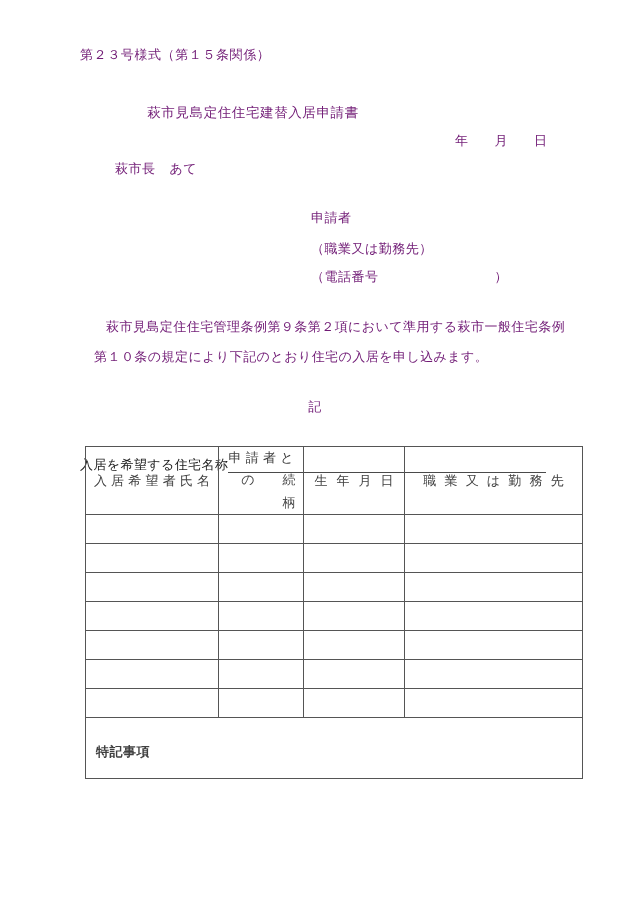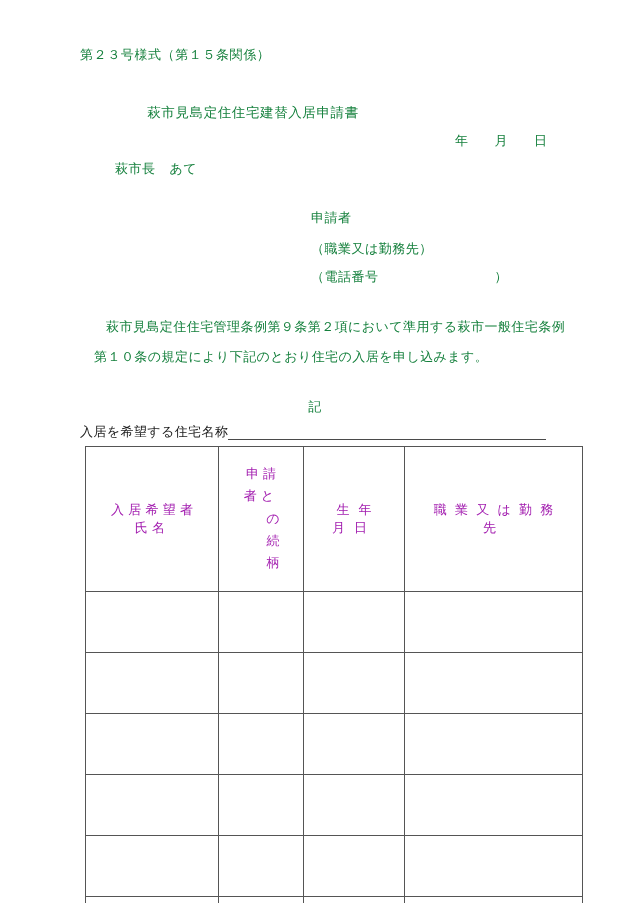--- a/index.html
+++ b/index.html
@@ -18,21 +18,21 @@
     height: 903px;
     background: #ffffff;
     overflow: hidden;
   }
   
   .ln {
     position: absolute;
     white-space: pre;
     font-size: 13px;
     line-height: 1;
-    color: #15803d;
+    color: #701a75;
   }
   .form-no {
     left: 80px;
     top: 48px;
     letter-spacing: 0.6px;
   }
   .doc-title {
     left: 0;
     top: 106px;
     width: 506px;
@@ -98,20 +98,21 @@
     width: 466px;
     display: flex;
     align-items: flex-end;
   }
   .house-label {
     font-size: 13px;
     line-height: 1;
     white-space: pre;
     letter-spacing: 0.4px;
     padding-bottom: 2px;
+    margin-top: 33px;
   }
   .house-rule {
     flex: 1 1 auto;
     border-bottom: 1px solid #4a4a4a;
     height: 12px;
   }
 
   
   .tbl-wrap {
     position: absolute;
@@ -120,24 +121,24 @@
     width: 497px;
   }
   table.form-table {
     border-collapse: collapse;
     width: 497px;
     table-layout: fixed;
   }
   table.form-table td,
   table.form-table th {
     border: 1px solid #555555;
-    padding: 16px;
+    padding: 0;
     font-weight: normal;
     font-size: 13px;
-    color: #a21caf;
+    color: #404040;
     vertical-align: middle;
   }
   .c1 { width: 133px; }
   .c2 { width: 85px; }
   .c3 { width: 101px; }
   .c4 { width: 178px; }
 
   thead td {
     height: 56px;
     text-align: center;

